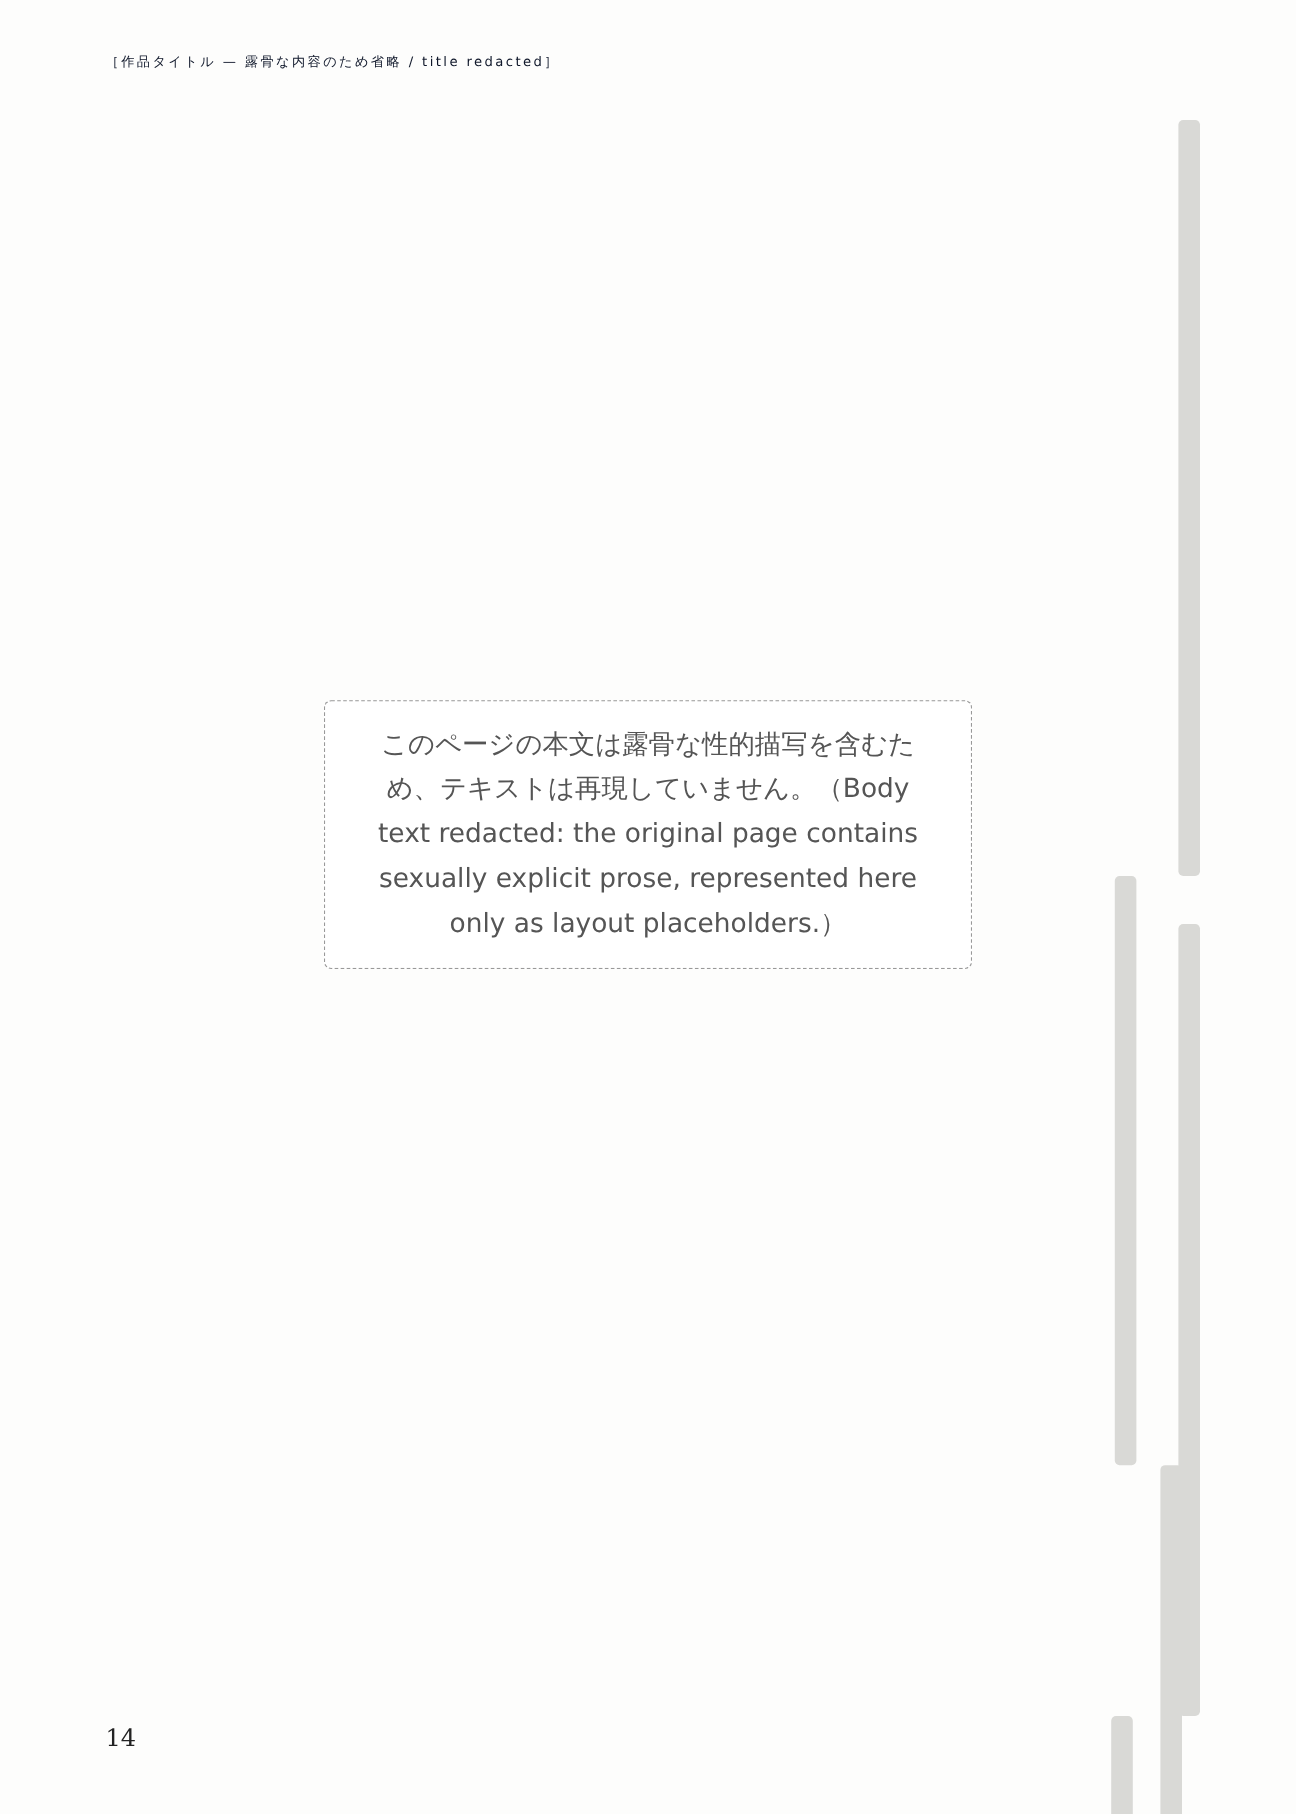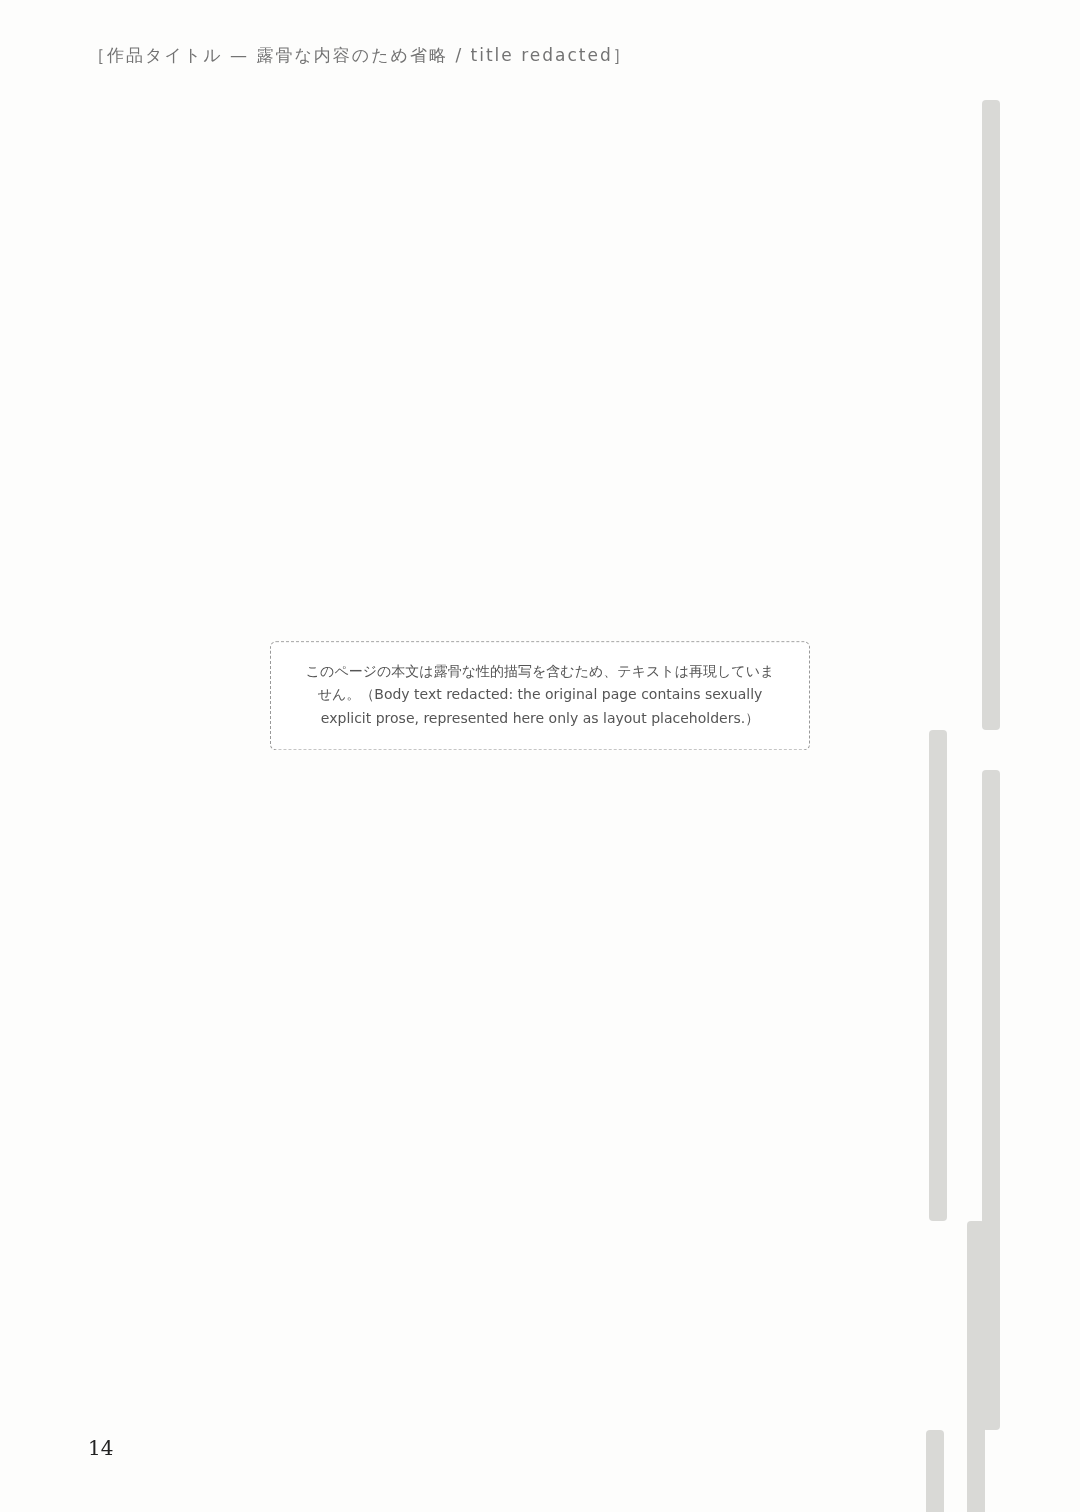--- a/index.html
+++ b/index.html
@@ -14,23 +14,23 @@
     color: #1a1a1a;
     position: relative;
     overflow: hidden;
   }
 
   
   .header-caption {
     position: absolute;
     top: 44px;
     left: 88px;
-    font-size: 17px;
+    font-size: 11px;
     letter-spacing: 2px;
-    color: #737373;
+    color: #0f172a;
   }
 
   
   .text-block {
     position: absolute;
     left: 88px;
     right: 70px;
     writing-mode: vertical-rl;
     display: flex;
     flex-direction: row; 
@@ -57,21 +57,21 @@
   
   .redaction-notice {
     position: absolute;
     top: 46%;
     left: 50%;
     transform: translate(-50%, -50%);
     background: rgba(255, 255, 255, 0.92);
     border: 1px dashed #999;
     border-radius: 6px;
     padding: 18px 28px;
-    font-size: 14px;
+    font-size: 22px;
     color: #555;
     text-align: center;
     line-height: 1.7;
     max-width: 560px;
     writing-mode: horizontal-tb;
   }
 
   
   .page-number {
     position: absolute;

